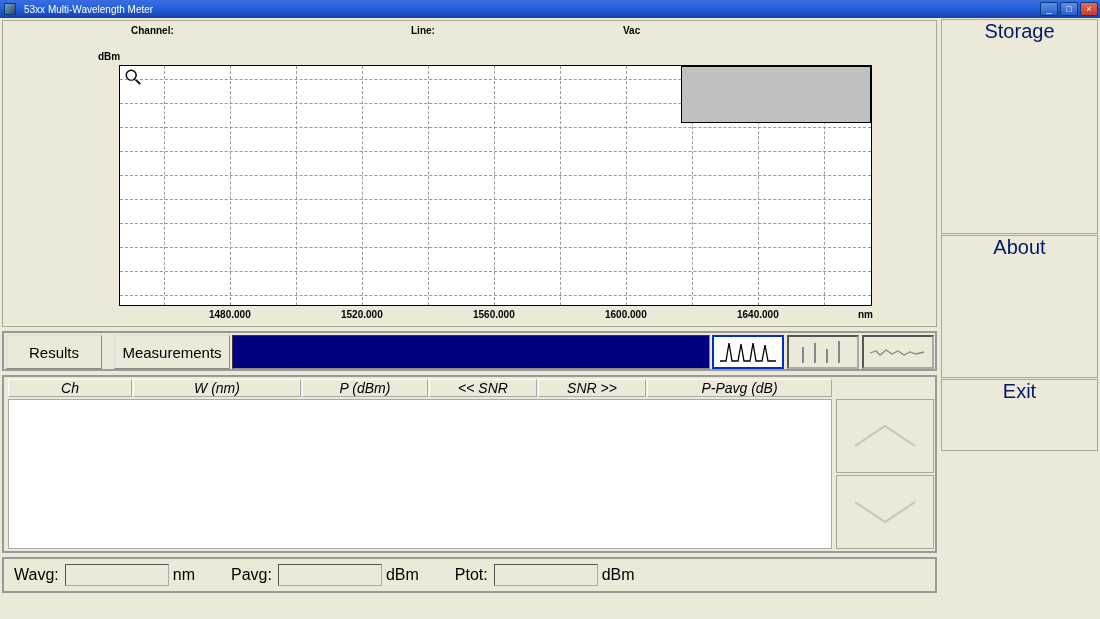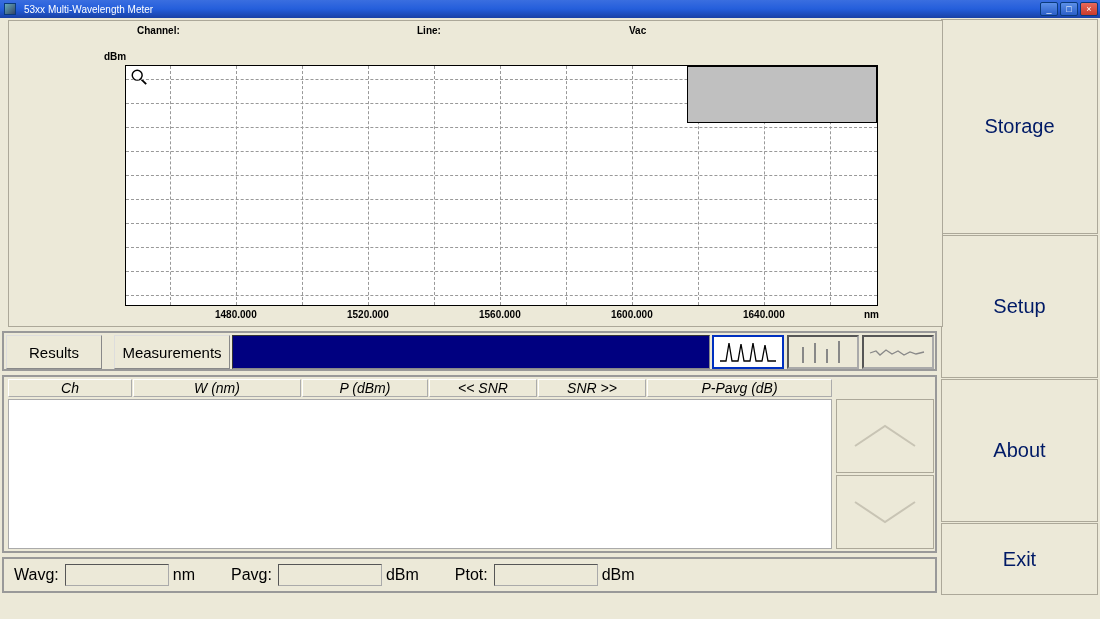--- a/index.html
+++ b/index.html
@@ -20,31 +20,31 @@
   .winbtn { width:18px; height:14px; background: linear-gradient(#5b8fe8,#2b5fc8); border:1px solid #0a3a7a; border-radius:2px; color:#fff; font-size:9px; display:flex; align-items:center; justify-content:center; cursor:pointer;}
   .winbtn.close { background: linear-gradient(#e8695b,#c83b2b); }
 
   .app { position:absolute; left:0; top:18px; width:1100px; height:601px; }
 
   
   .sidepanel { position:absolute; right:0; top:0; width:161px; height:575px; }
   .sidebtn {
     width:157px; height:143px; margin:1px 2px;
     border:1px solid #aca899; background:#ece9d8;
-    display:flex; align-items:center; justify-content:center;
+    display:flex; justify-content:center;
     font-size:20px; color:#001a66; cursor:pointer;
   }
   .sidebtn.exit { height:72px; }
   .sidebtn.storage { height:215px; }
 
   
   .main { position:absolute; left:0; top:0; width:939px; height:576px; }
 
   
-  .chartpanel { position:absolute; left:8px; top:2px; width:935px; height:307px; border:1px solid #aca899; background:#ece9d8; }
+  .chartpanel { position:absolute; left:2px; top:2px; width:935px; height:307px; border:1px solid #aca899; background:#ece9d8; }
   .headerrow { position:absolute; left:0; top:0; width:100%; height:20px; font-size:10px; color:#000; font-weight:bold;}
   .hdr { position:absolute; top:4px; }
   .plot { position:absolute; left:116px; top:44px; width:753px; height:241px; border:1px solid #000; background:#fff; }
   .yaxis-label { position:absolute; font-size:10px; color:#000; font-weight:bold; }
   .ylabel { position:absolute; right:760px; font-size:10px; text-align:right; width:50px; margin-top:-6px; font-weight:bold;}
   .xlabel { position:absolute; top:288px; font-size:10px; font-weight:bold;}
   .gridline-h { position:absolute; left:0; width:100%; border-top:1px dashed #999; }
   .gridline-v { position:absolute; top:0; height:100%; border-left:1px dashed #999; }
   .mag-icon { position:absolute; left:4px; top:2px; width:18px; height:18px; }
   .graybox { position:absolute; background:#c0c0c0; border:1px solid #000;}
@@ -90,23 +90,20 @@
     <div class="winbtn">□</div>
     <div class="winbtn close">×</div>
   </div>
 </div>
 
 <div class="app">
 
   <div class="sidepanel">
     <div class="sidebtn storage">
         <span>Storage</span>
-      </div>
-    <div class="sidebtn">
-        <span>Setup</span>
       </div>
     <div class="sidebtn">
         <span>About</span>
       </div>
     <div class="sidebtn exit">
         <span>Exit</span>
       </div>
   </div>
 
   <div class="main">

